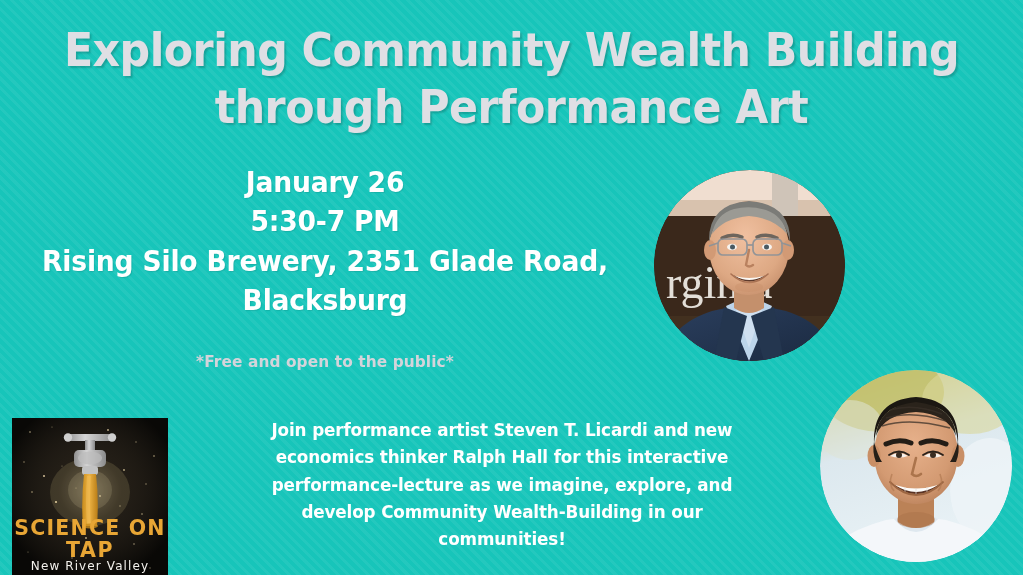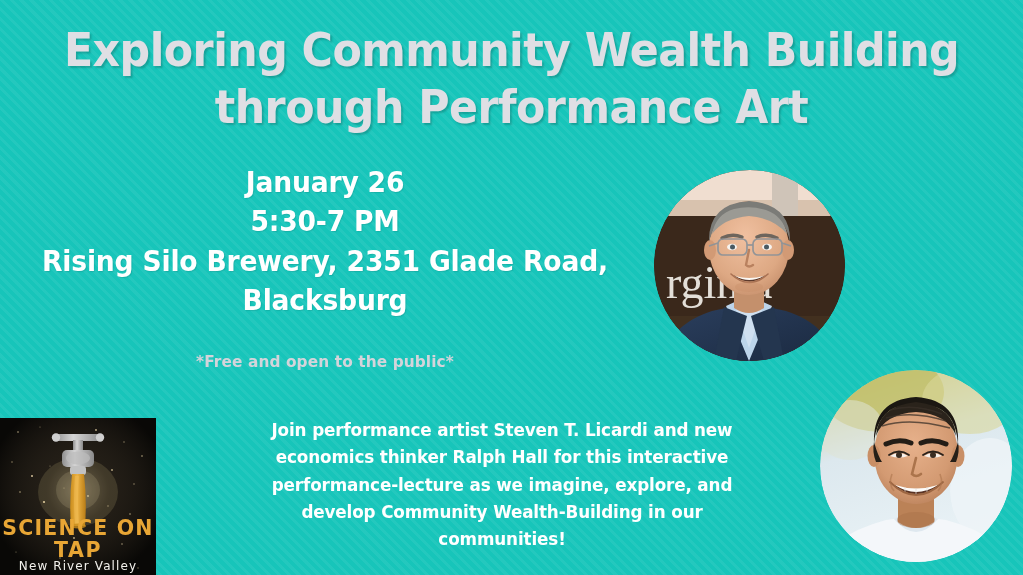--- a/index.html
+++ b/index.html
@@ -138,21 +138,21 @@
     top: 370px;
     width: 192px;
     height: 192px;
   }
 
   .portrait svg { display: block; width: 100%; height: 100%; }
 
   
   #logo-science-on-tap {
     position: absolute;
-    left: 0;
+    left: 12px;
     top: 418px;
     width: 156px;
     height: 157px;
     z-index: 5;
     overflow: hidden;
     background: #0a0806;
   }
   #logo-science-on-tap svg { display: block; width: 100%; height: 100%; }
 </style>
 </head>

